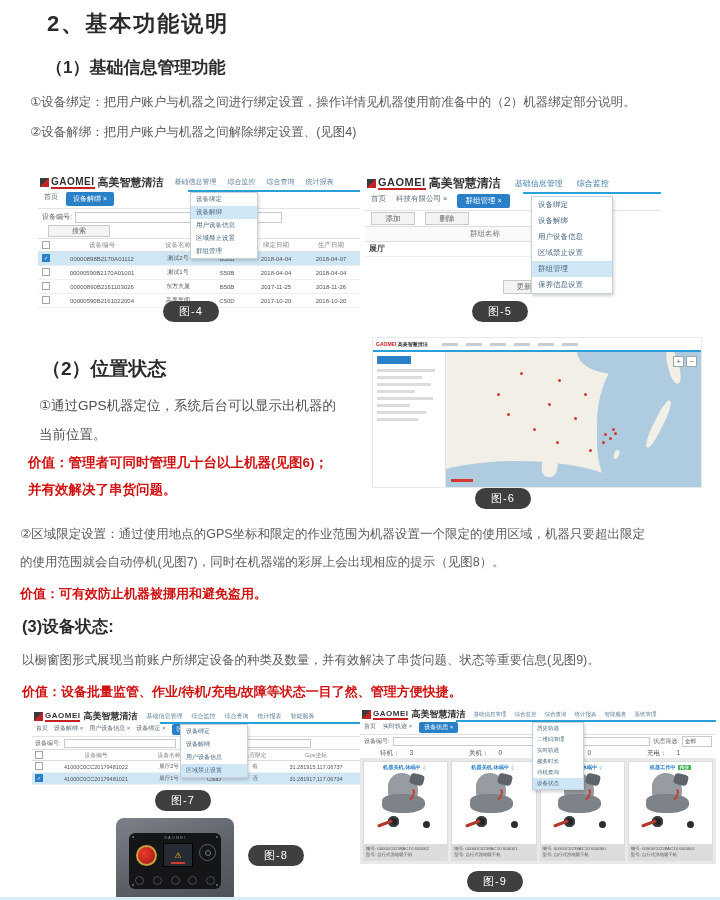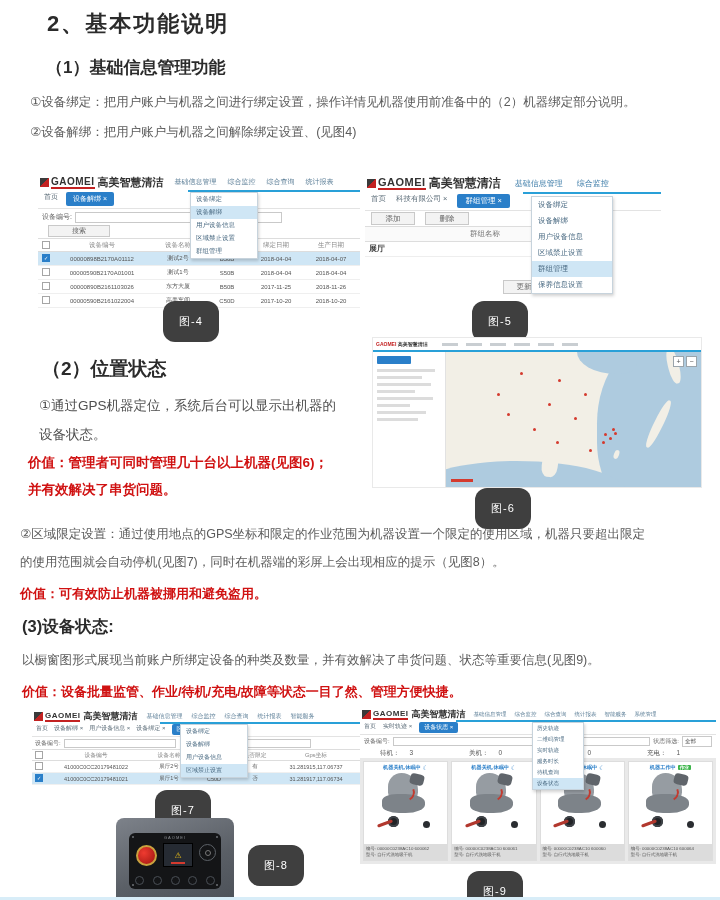--- a/index.html
+++ b/index.html
@@ -7,21 +7,21 @@
         font-family:"Liberation Sans","DejaVu Sans",sans-serif;}
   
   .h1{position:absolute;left:47px;top:9px;font-size:22px;font-weight:700;color:#2b2b2b;letter-spacing:2px;}
   .h2{position:absolute;left:46px;top:56px;font-size:17px;font-weight:700;color:#2b2b2b;}
   .h2b{position:absolute;left:42px;top:356px;font-size:19px;font-weight:700;color:#2b2b2b;}
   .h2c{position:absolute;left:22px;top:616px;font-size:16.5px;font-weight:700;color:#2b2b2b;}
   .para{position:absolute;font-size:12.5px;color:#5b5b5b;white-space:nowrap;}
   .para2{position:absolute;font-size:13.5px;color:#4f4f4f;white-space:nowrap;margin-left:11px;}
   .red{color:#d01212;font-weight:700;}
   .redline{position:absolute;font-size:13px;color:#d01212;font-weight:700;white-space:nowrap;}
-  .pill{position:absolute;background:#3f3f3f;color:#fff;font-size:11px;padding:13px 16px;
+  .pill{position:absolute;background:#3f3f3f;color:#fff;font-size:11px;padding:3px 16px;
         border-radius:12px;letter-spacing:1px;}
   .strip{position:absolute;left:0;right:0;bottom:0;height:3px;background:#d8edf8;}
   
   .mini{position:absolute;background:#fff;}
   .lgrow{position:relative;display:flex;align-items:center;}
   .gmico{display:inline-block;width:9px;height:9px;margin:0 2px 0 2px;
          background:linear-gradient(135deg,#3a3a3a 45%,#c32222 45%);}
   .gmen{font-weight:700;color:#333;border-bottom:2px solid #c32222;letter-spacing:.5px;}
   .gmcn{font-weight:700;color:#333;margin-left:3px;}
   .navi{color:#5a7d96;white-space:nowrap;}
@@ -176,21 +176,21 @@
 
 <div class="page">
 
   <div class="h1">2、基本功能说明</div>
   <div class="h2">（1）基础信息管理功能</div>
   <div class="para" style="left:30px;top:94px">①设备绑定：把用户账户与机器之间进行绑定设置，操作详情见机器使用前准备中的（2）机器绑定部分说明。</div>
   <div class="para" style="left:30px;top:124px">②设备解绑：把用户账户与机器之间解除绑定设置、(见图4)</div>
 
   <div class="h2b">（2）位置状态</div>
   <div class="para2" style="left:28px;top:397px">①通过GPS机器定位，系统后台可以显示出机器的</div>
-  <div class="para2" style="left:28px;top:426px">设备状态。</div>
+  <div class="para2" style="left:28px;top:426px">当前位置。</div>
   <div class="redline" style="left:28px;top:454px;font-size:13.5px">价值：管理者可同时管理几十台以上机器(见图6)；</div>
   <div class="redline" style="left:28px;top:481px;font-size:13.5px">并有效解决了串货问题。</div>
 
   <div class="para" style="left:20px;top:526px">②区域限定设置：通过使用地点的GPS坐标和限定的作业范围为机器设置一个限定的使用区域，机器只要超出限定</div>
   <div class="para" style="left:20px;top:554px">的使用范围就会自动停机(见图7)，同时在机器端的彩屏上会出现相应的提示（见图8）。</div>
   <div class="redline" style="left:20px;top:585px">价值：可有效防止机器被挪用和避免盗用。</div>
 
   <div class="h2c">(3)设备状态:</div>
   <div class="para" style="left:22px;top:652px">以橱窗图形式展现当前账户所绑定设备的种类及数量，并有效解决了串货问题、状态等重要信息(见图9)。</div>
   <div class="redline" style="left:22px;top:683px">价值：设备批量监管、作业/待机/充电/故障等状态一目了然、管理方便快捷。</div>

